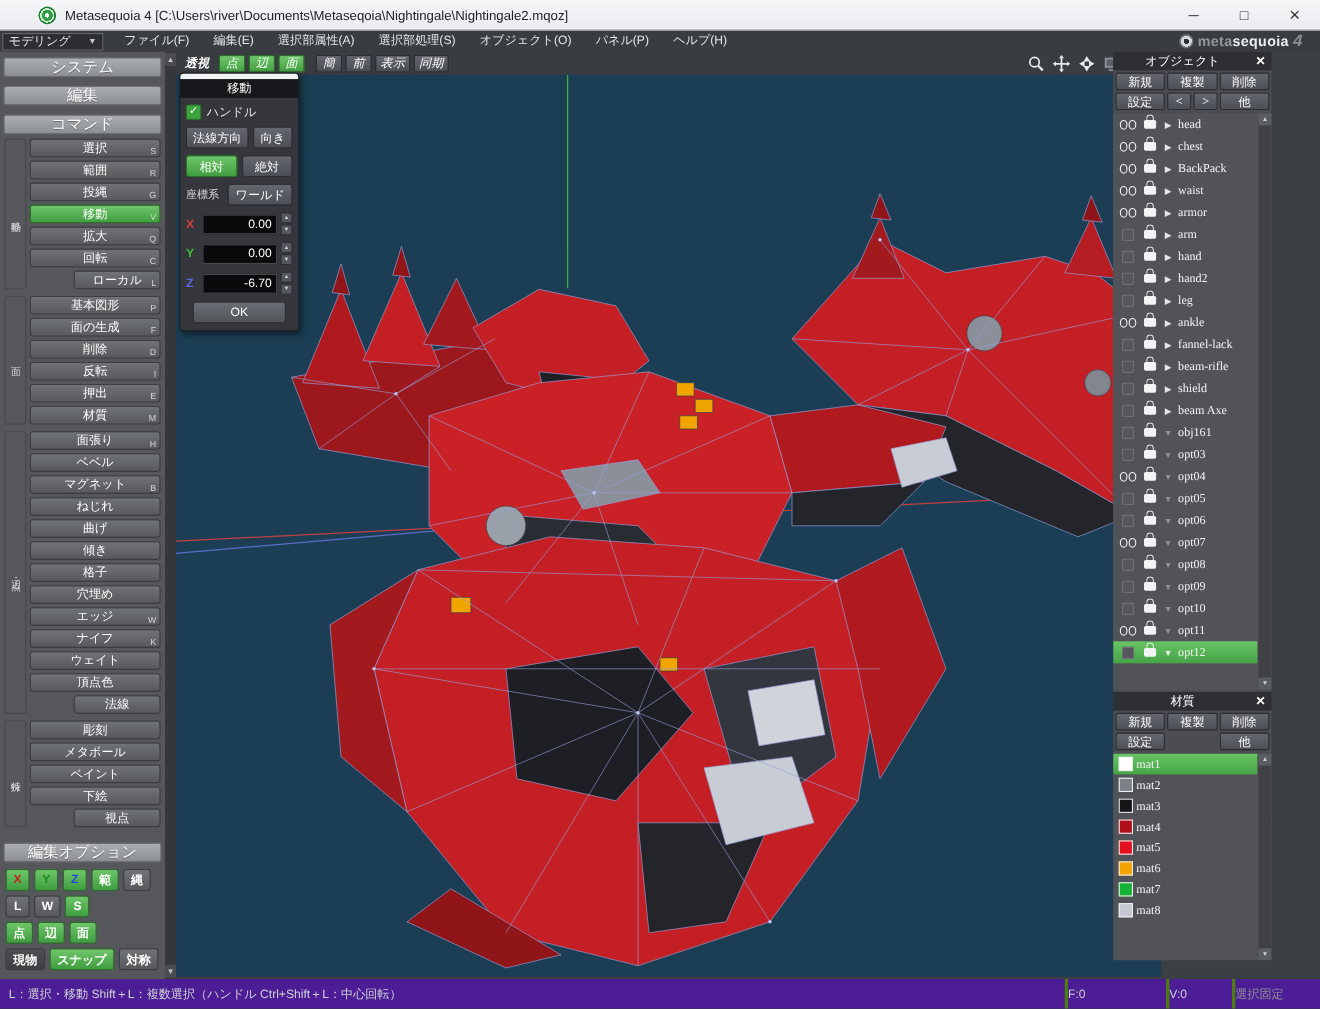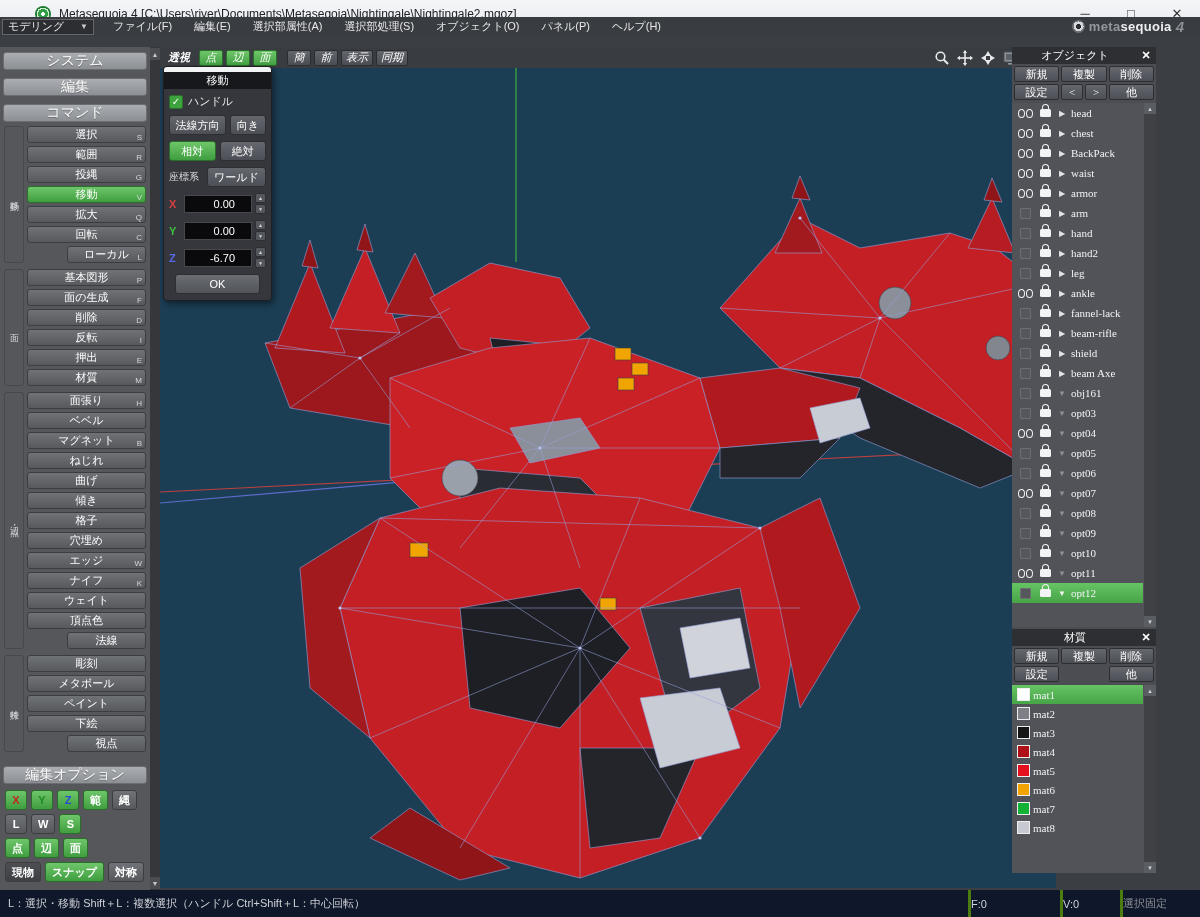--- a/index.html
+++ b/index.html
@@ -10,21 +10,21 @@
   .titlebar{position:absolute;left:0;top:0;width:1200px;height:28px;
             background:linear-gradient(#f5f6f8,#e9ebef);display:flex;align-items:center;
             border-bottom:1px solid #c9ccd2;box-sizing:border-box;padding-left:25px;}
   .app-icon{width:16px;height:16px;margin:0 8px 0 10px;border-radius:50%;
             background:radial-gradient(circle,#ffffff 0 2px,#2f9e44 2px 5px,#cdeccd 5px 6.5px,#1d7a30 6.5px);}
   .title-text{font-size:12px;color:#202124;white-space:nowrap;}
   .win-controls{margin-left:auto;display:flex;height:100%;}
   .win-btn{width:46px;height:100%;display:flex;align-items:center;justify-content:center;
            font-size:13px;color:#333;}
   
-  .menubar{position:absolute;left:0;top:17px;width:1200px;height:19px;background:#393c41;
+  .menubar{position:absolute;left:0;top:28px;width:1200px;height:19px;background:#393c41;
            display:flex;align-items:center;color:#e6e7e9;font-size:11px;}
   .mode-select{width:92px;height:16px;margin-left:2px;background:#2c2e32;border:1px solid #63666c;
                display:flex;align-items:center;justify-content:space-between;padding:0 5px;box-sizing:border-box;}
   .mode-caret{font-size:8px;color:#c7c9cc;}
   .menu-items{display:flex;margin-left:8px;}
   .menu-item{padding:0 11px;line-height:19px;}
   .logo{margin-left:auto;margin-right:16px;display:flex;align-items:center;gap:4px;}
   .logo-orb{width:13px;height:13px;border-radius:50%;
             background:radial-gradient(circle,#2b2d31 0 2.5px,#d7d9dc 2.5px 5px,#6d7076 5px);}
   .logo-text{font-size:13px;font-weight:bold;letter-spacing:.3px;}
@@ -88,21 +88,21 @@
                color:#fff;font-size:10px;line-height:12px;text-align:center;}
   .md-row{display:flex;gap:4px;align-items:center;}
   .md-btn{flex:1;height:18px;background:linear-gradient(#64676d,#4c4f55);border:1px solid #2c2e32;
           border-radius:3px;color:#fff;display:flex;align-items:center;justify-content:center;font-size:11px;}
   .md-btn.narrow{flex:0 0 34px;}
   .md-btn.green{background:linear-gradient(#6fc66a,#3f9e3f);border-color:#2b6e2b;}
   .md-label{flex:0 0 34px;font-size:10px;color:#dadbdd;}
   .md-axis-row{display:flex;align-items:center;gap:3px;}
   .md-axis{flex:0 0 12px;font-weight:bold;font-size:11px;}
   .md-input{flex:1;height:16px;background:#0a0a0c;border:1px solid #46484c;color:#fff;
-            font-size:11px;display:flex;align-items:center;justify-content:flex-end;padding:0 16px;}
+            font-size:11px;display:flex;align-items:center;justify-content:flex-end;padding:0 4px;}
   .md-spin{flex:0 0 11px;display:flex;flex-direction:column;gap:1px;}
   .md-spin span{height:8px;background:#54575d;border:1px solid #2c2e32;border-radius:2px;color:#d8d9db;
                 font-size:5px;display:flex;align-items:center;justify-content:center;}
   .md-ok{height:18px;margin:0 6px;background:linear-gradient(#6a6d73,#515459);border:1px solid #2c2e32;
          border-radius:3px;color:#fff;display:flex;align-items:center;justify-content:center;}
   
   .right-panel{position:absolute;left:1012px;top:47px;width:144px;height:700px;background:#4b4d52;box-sizing:border-box;font-family:Liberation Serif, serif;}
   .rp-header{height:17px;background:#2d2f33;color:#fff;font-size:11px;display:flex;align-items:center;}
   .rp-header .rp-title{flex:1;text-align:center;}
   .rp-close{width:16px;text-align:center;color:#fff;font-size:11px;font-weight:bold;margin-right:2px;}
@@ -125,21 +125,21 @@
   .tri{width:12px;font-size:8px;color:#e4e5e7;text-align:center;}
   .tri.down{color:#8e9196;}
   .selected .tri.down{color:#eef5ee;}
   .row-name{font-size:11px;color:#f2f3f5;white-space:nowrap;}
   .swatch{width:13px;height:13px;border:1px solid #eceded;margin-left:2px;box-sizing:border-box;}
   .list-scroll{position:absolute;right:0;top:0;width:12px;height:100%;background:#3f4145;}
   .ls-up,.ls-down{position:absolute;left:0;width:12px;height:11px;background:#5a5d62;color:#cfd1d4;
                   font-size:6px;display:flex;align-items:center;justify-content:center;}
   .ls-up{top:0;} .ls-down{bottom:0;}
   
-  .statusbar{position:absolute;left:0;bottom:0;width:1200px;height:27px;background:#0f172a;
+  .statusbar{position:absolute;left:0;bottom:0;width:1200px;height:27px;background:#4c1d95;
              display:flex;align-items:center;color:#cfd2d6;font-size:11px;}
   .status-hint{flex:1;padding-left:8px;white-space:nowrap;}
   .status-seg{border-left:3px solid #4d7c0f;height:100%;display:flex;align-items:center;box-sizing:border-box;}
   .seg-f{width:92px;} .seg-v{width:60px;}
   .seg-lock{width:80px;color:#8f9297;}
 </style>
 </head>
 <body>
 
 <div class="titlebar">

